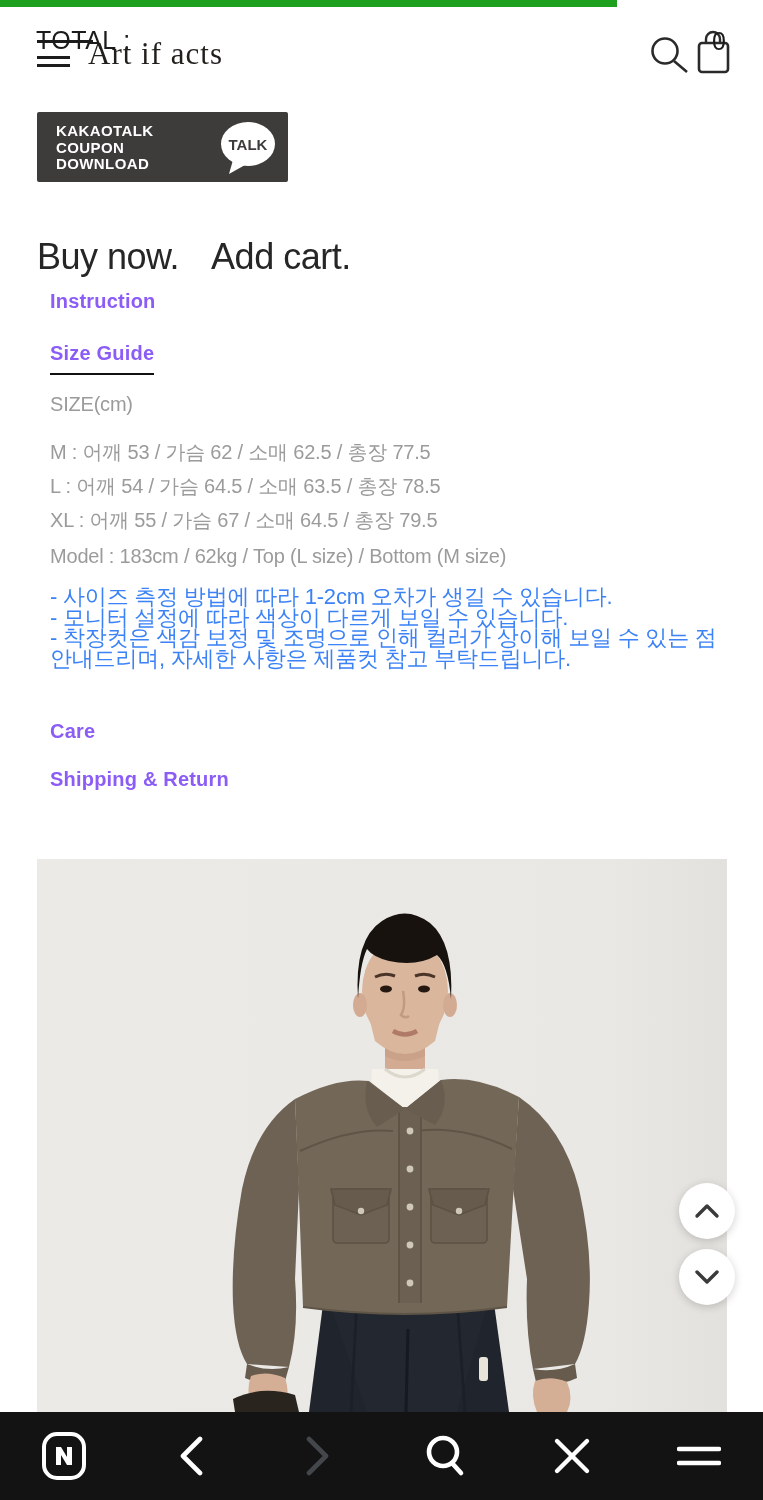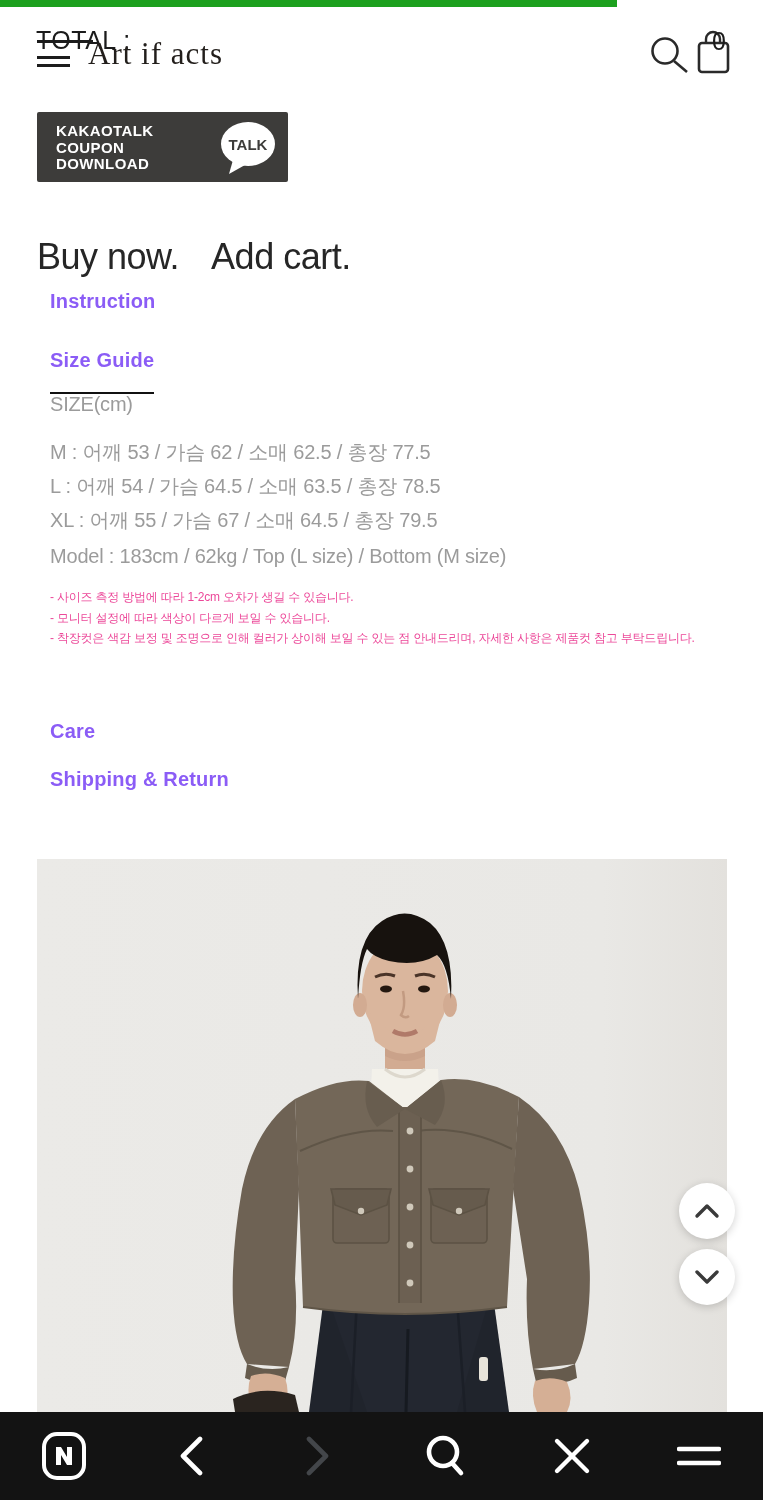--- a/index.html
+++ b/index.html
@@ -31,29 +31,29 @@
   .kakao-lines { position:absolute; left:19px; top:11px; color:#fff; font-weight:bold; font-size:15px; line-height:16.5px; letter-spacing:.4px; }
   .kakao-bubble { position:absolute; right:9px; top:7px; width:62px; height:58px; }
 
   
   .action-row { position:absolute; left:37px; top:196px; display:flex; gap:32px; }
   .action-row .action { font-size:36px; color:#262626; letter-spacing:-.5px; cursor:pointer; background:none; border:none; font-family:inherit;margin-top:40px; }
 
   
   .acc-head { position:absolute; left:50px; font-size:20px; font-weight:bold; color:#8b5cf6; cursor:pointer; letter-spacing:.2px; }
   .acc-instruction { top:290px; }
-  .acc-sizeguide { top:349px; border-bottom:2.5px solid #111; padding-bottom:20px; }
+  .acc-sizeguide { top:342px; border-bottom:2.5px solid #111; padding-bottom:8px; }
   .acc-care { top:720px; }
   .acc-shipping { top:768px; }
 
   .size-block { position:absolute; left:50px; top:391px; color:#9b9b9b; font-size:20px; letter-spacing:-.2px; }
   .size-heading { line-height:27px; margin-bottom:18px; }
   .size-row { line-height:33.8px; }
   .model-info { position:absolute; left:50px; top:545px; color:#9b9b9b; font-size:20px; letter-spacing:-.2px; }
-  .notes { position:absolute; left:50px; top:587px; width:668px; color:#ec4899; font-size:12px; line-height:20.6px; letter-spacing:-.2px; }
+  .notes { position:absolute; left:50px; top:587px; width:668px; color:#3b82f6; font-size:22px; line-height:20.6px; letter-spacing:-.2px; }
 
   
   .photo { position:absolute; left:37px; top:859px; width:690px; height:553px; overflow:hidden; background:#eae9e6; }
 
   
   .scroll-btn { position:absolute; left:679px; width:56px; height:56px; border-radius:50%; background:#fff;
     box-shadow:0 2px 8px rgba(0,0,0,.18); display:flex; align-items:center; justify-content:center; cursor:pointer; border:none; }
   .scroll-up { top:1183px; }
   .scroll-down { top:1249px; }
 

